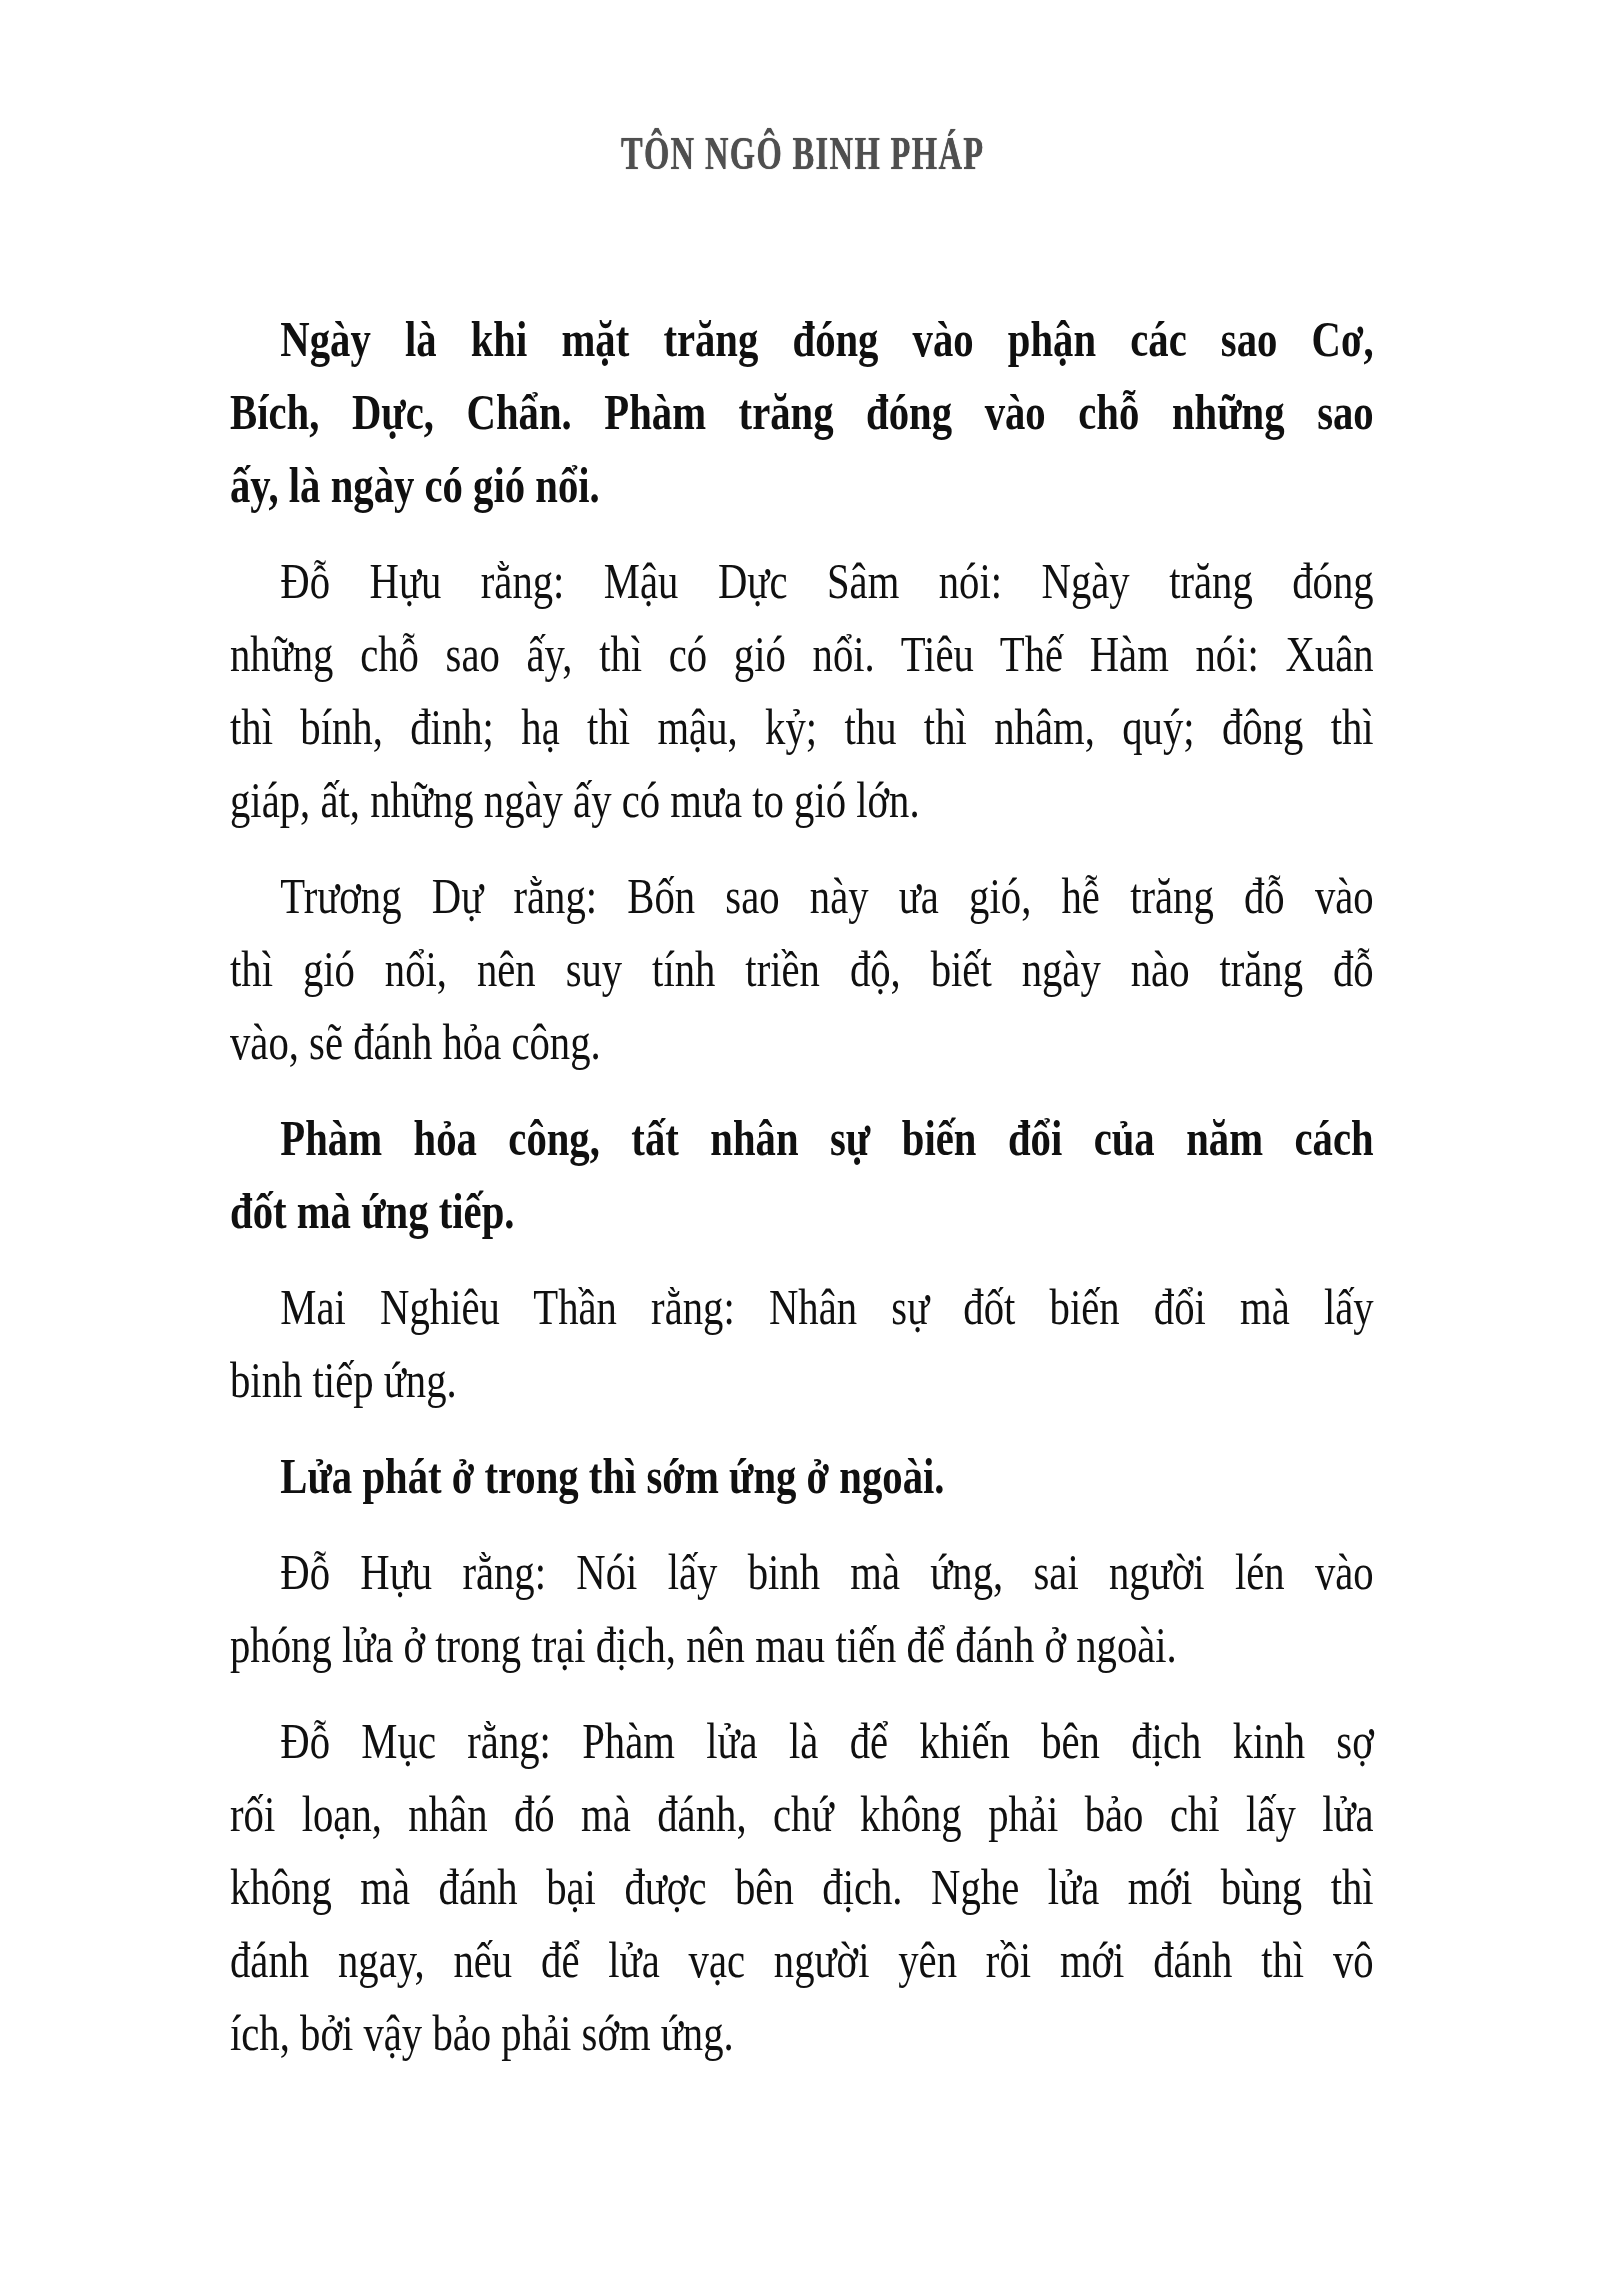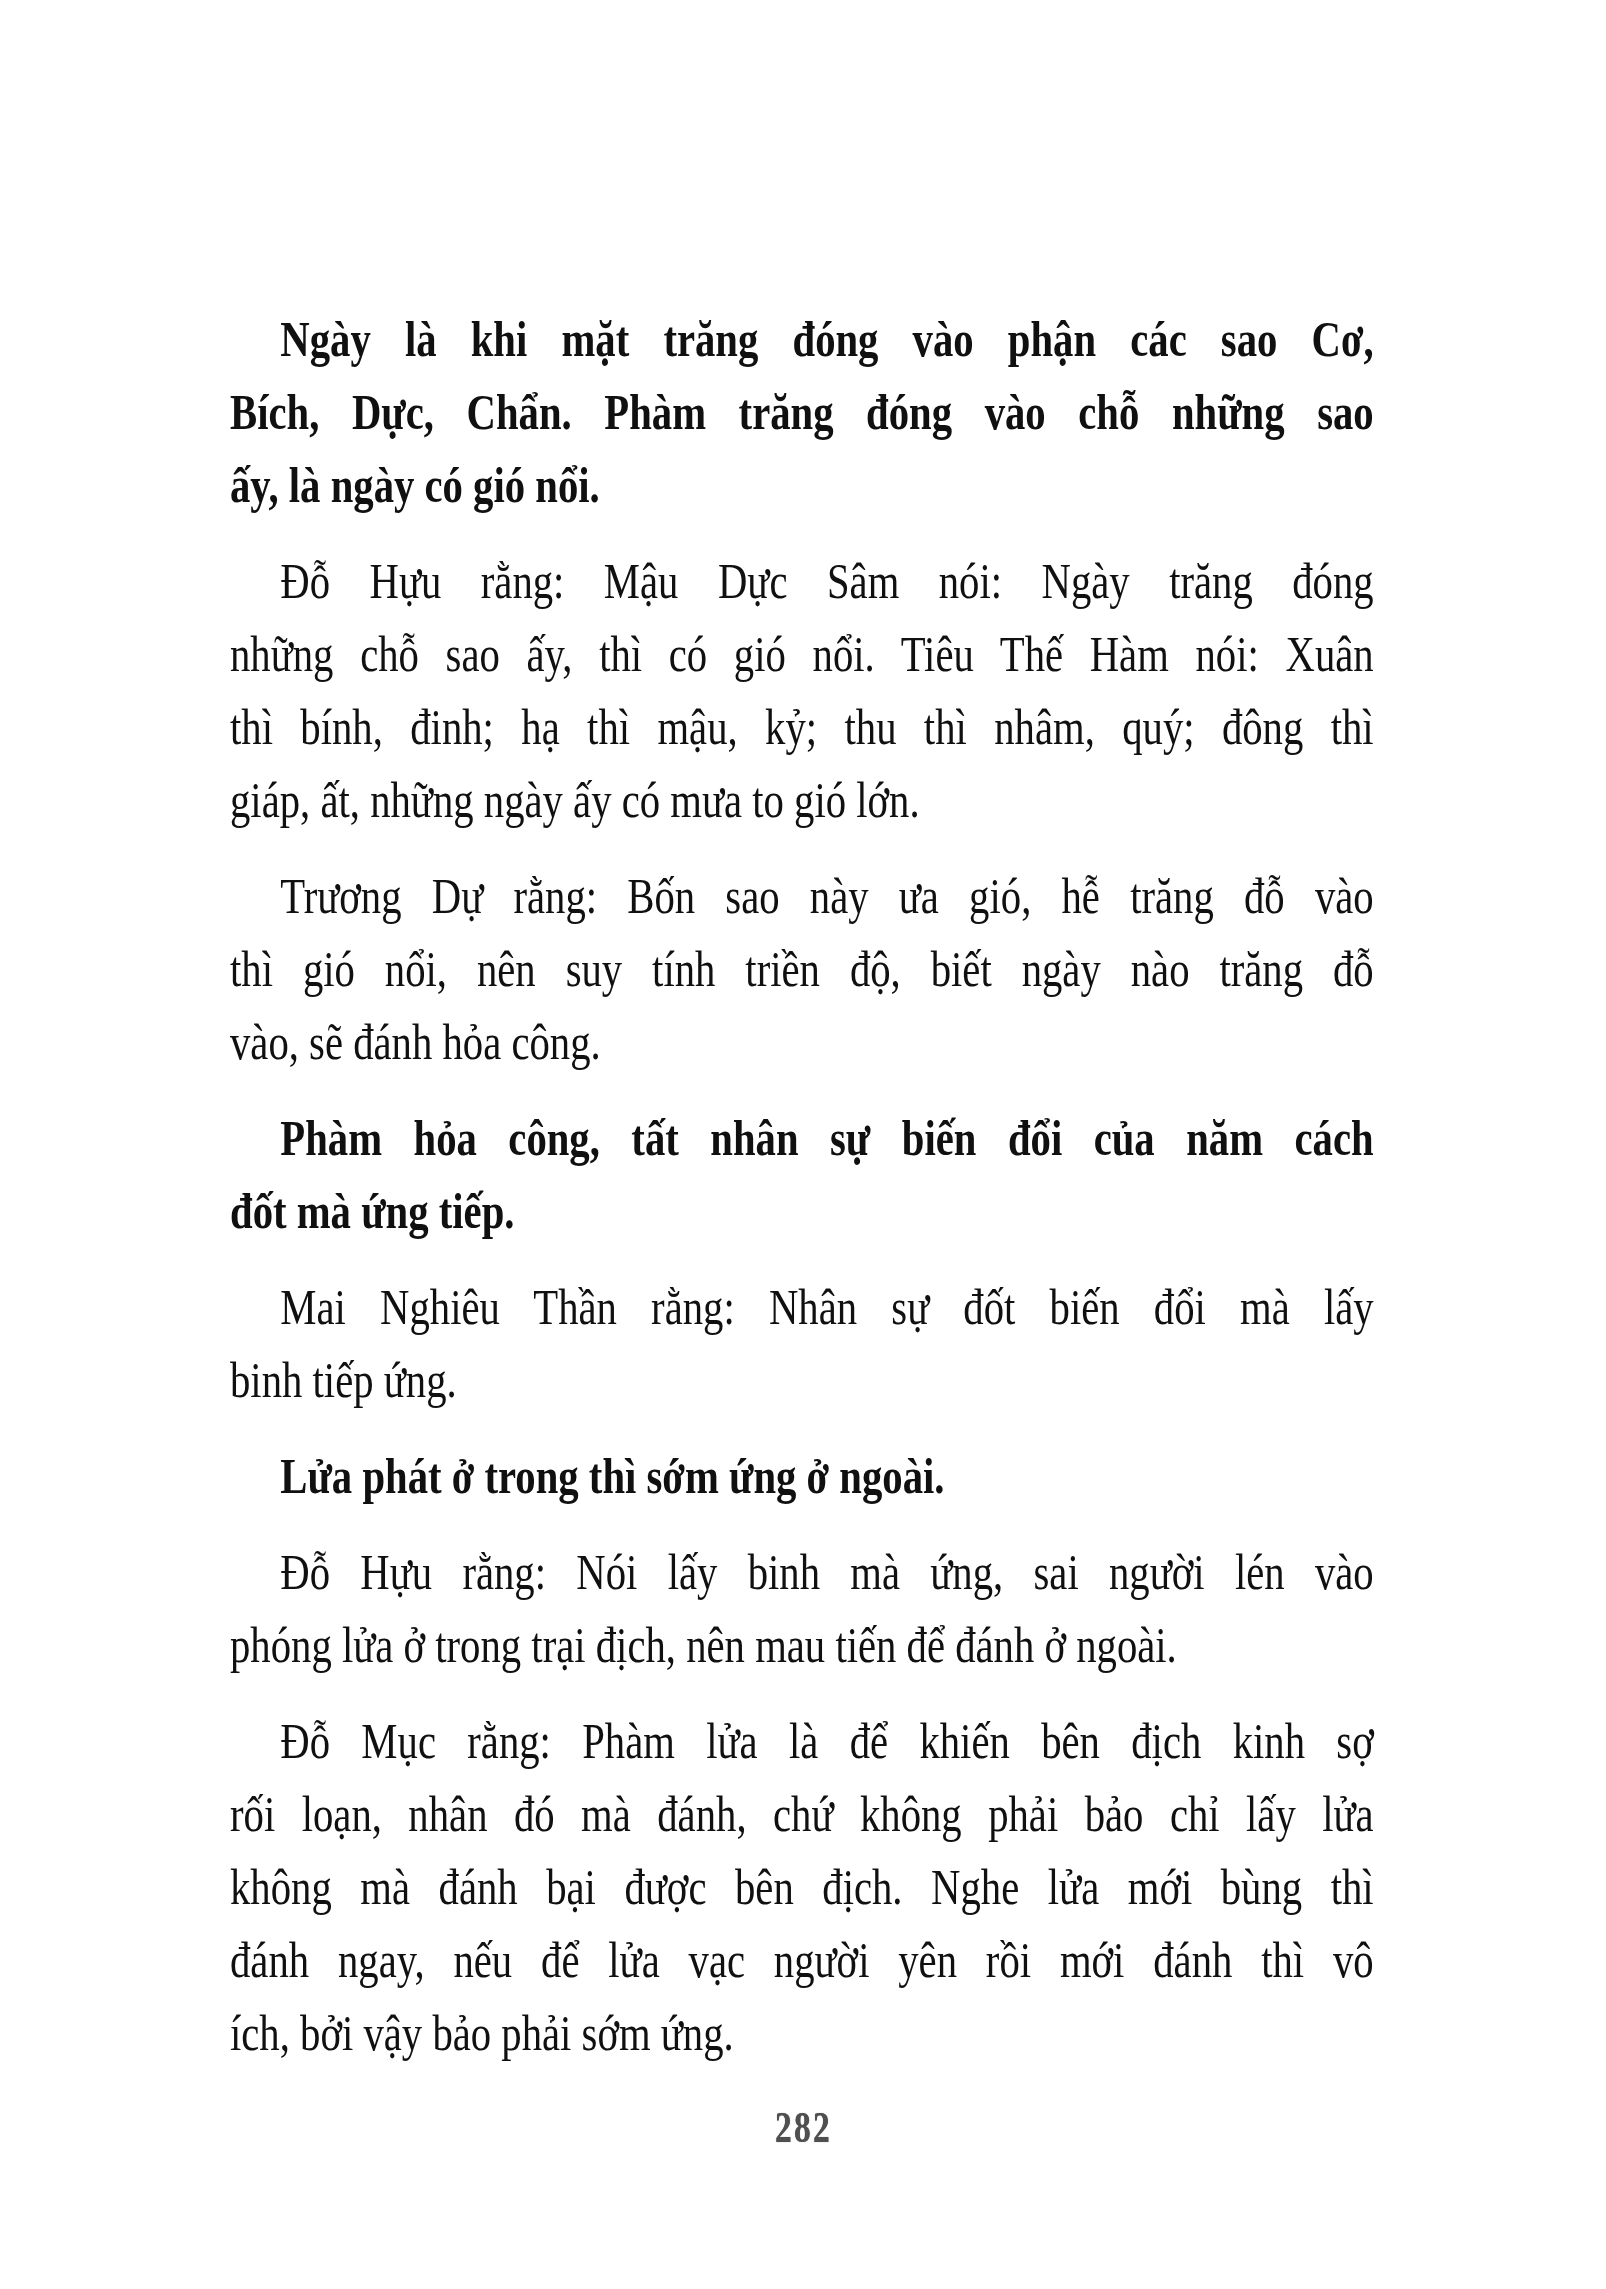--- a/index.html
+++ b/index.html
@@ -74,20 +74,23 @@
     transform: scale(0.78, 1.05);
     transform-origin: center top;
     text-shadow: 0 0 0.9px #4f4f4f;
   }
 </style>
 </head>
 <body>
 
 <div class="page">
 
+  <div class="running-header">
+    <span class="display-type">TÔN NGÔ BINH PHÁP</span>
+  </div>
 
   <div class="text-column">
     <div class="scale-wrap">
 
       <div class="p bold">
         <div class="ln j ind">Ngày là khi mặt trăng đóng vào phận các sao Cơ,</div>
         <div class="ln j">Bích, Dực, Chẩn. Phàm trăng đóng vào chỗ những sao</div>
         <div class="ln">ấy, là ngày có gió nổi.</div>
       </div>
 
@@ -127,18 +130,15 @@
         <div class="ln j ind">Đỗ Mục rằng: Phàm lửa là để khiến bên địch kinh sợ</div>
         <div class="ln j">rối loạn, nhân đó mà đánh, chứ không phải bảo chỉ lấy lửa</div>
         <div class="ln j">không mà đánh bại được bên địch. Nghe lửa mới bùng thì</div>
         <div class="ln j">đánh ngay, nếu để lửa vạc người yên rồi mới đánh thì vô</div>
         <div class="ln">ích, bởi vậy bảo phải sớm ứng.</div>
       </div>
 
     </div>
   </div>
 
-  <div class="page-footer">
-    <span class="display-type">282</span>
-  </div>
 
 </div>
 
 
 </body></html>

